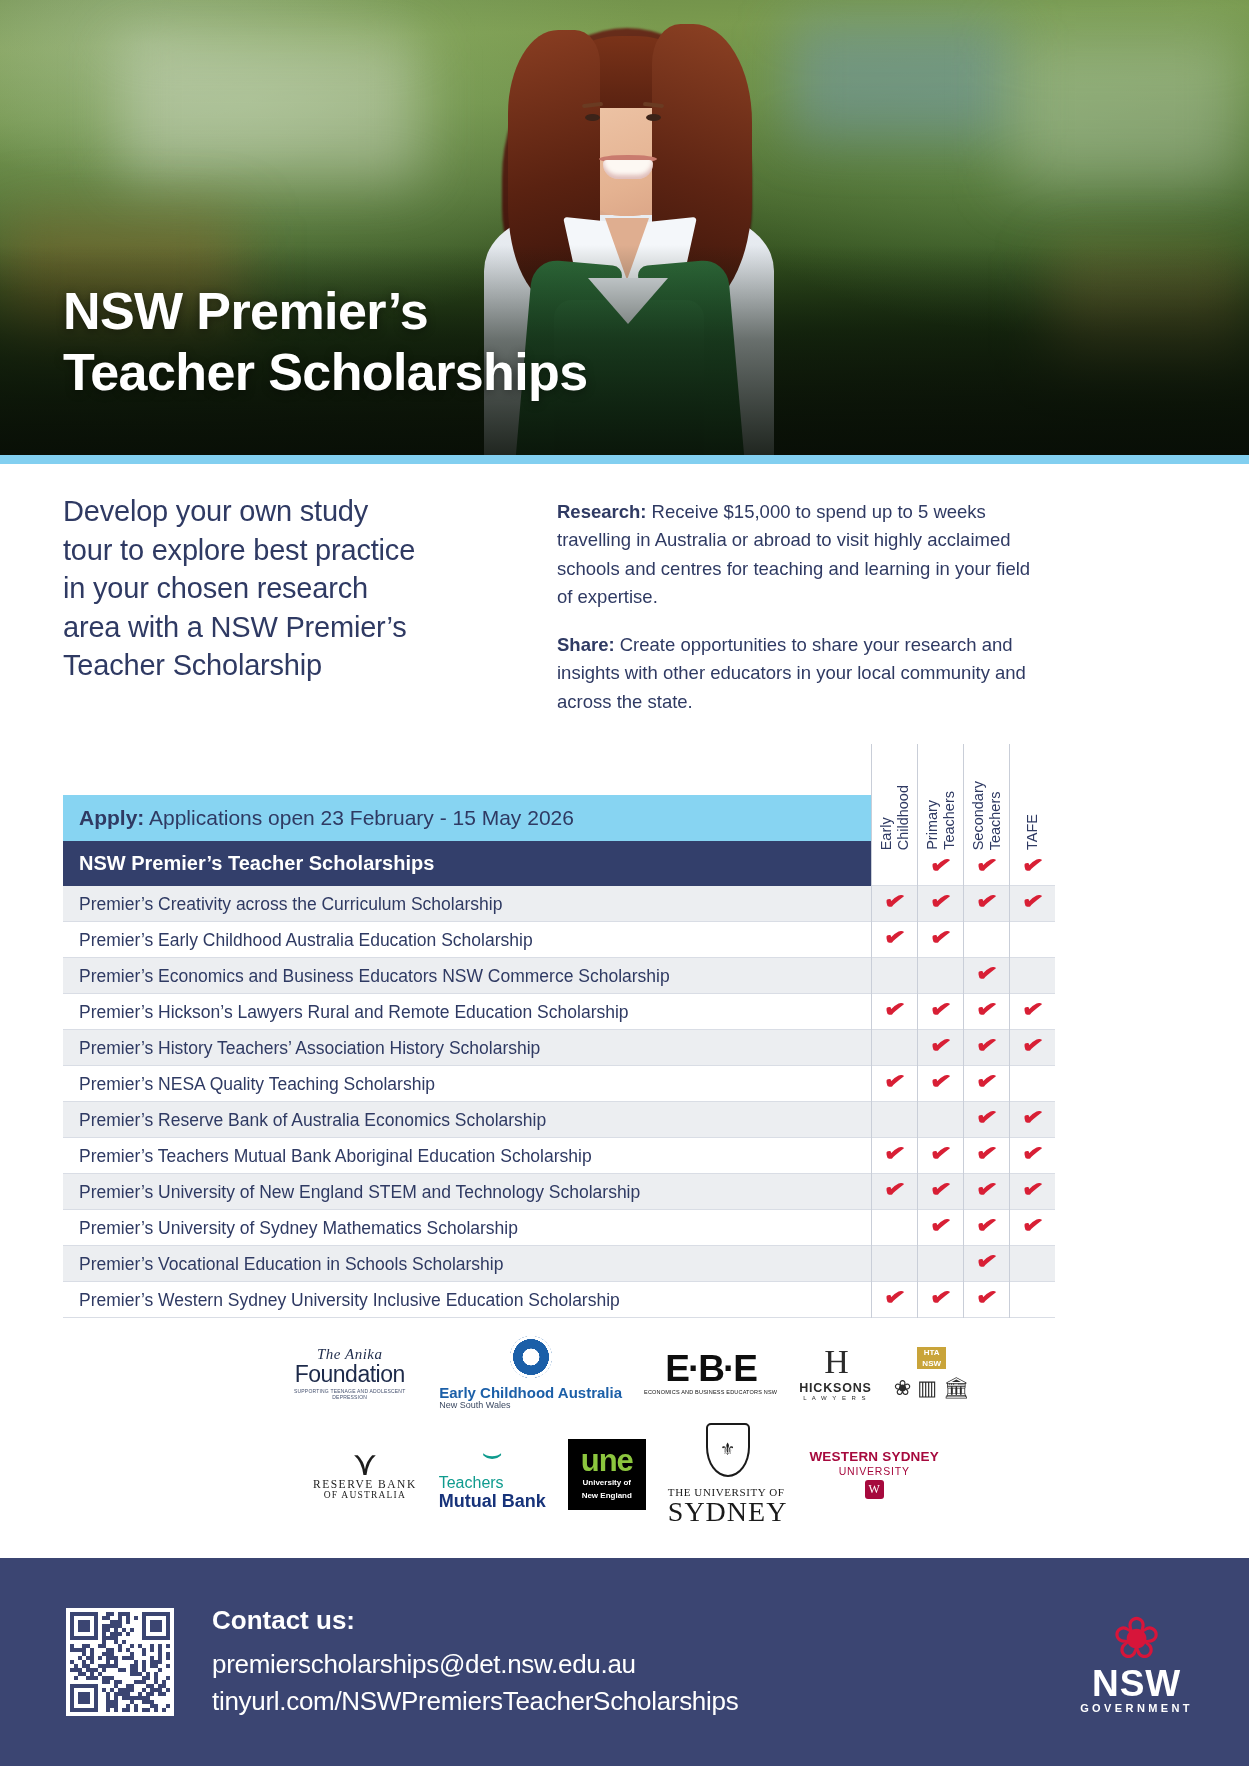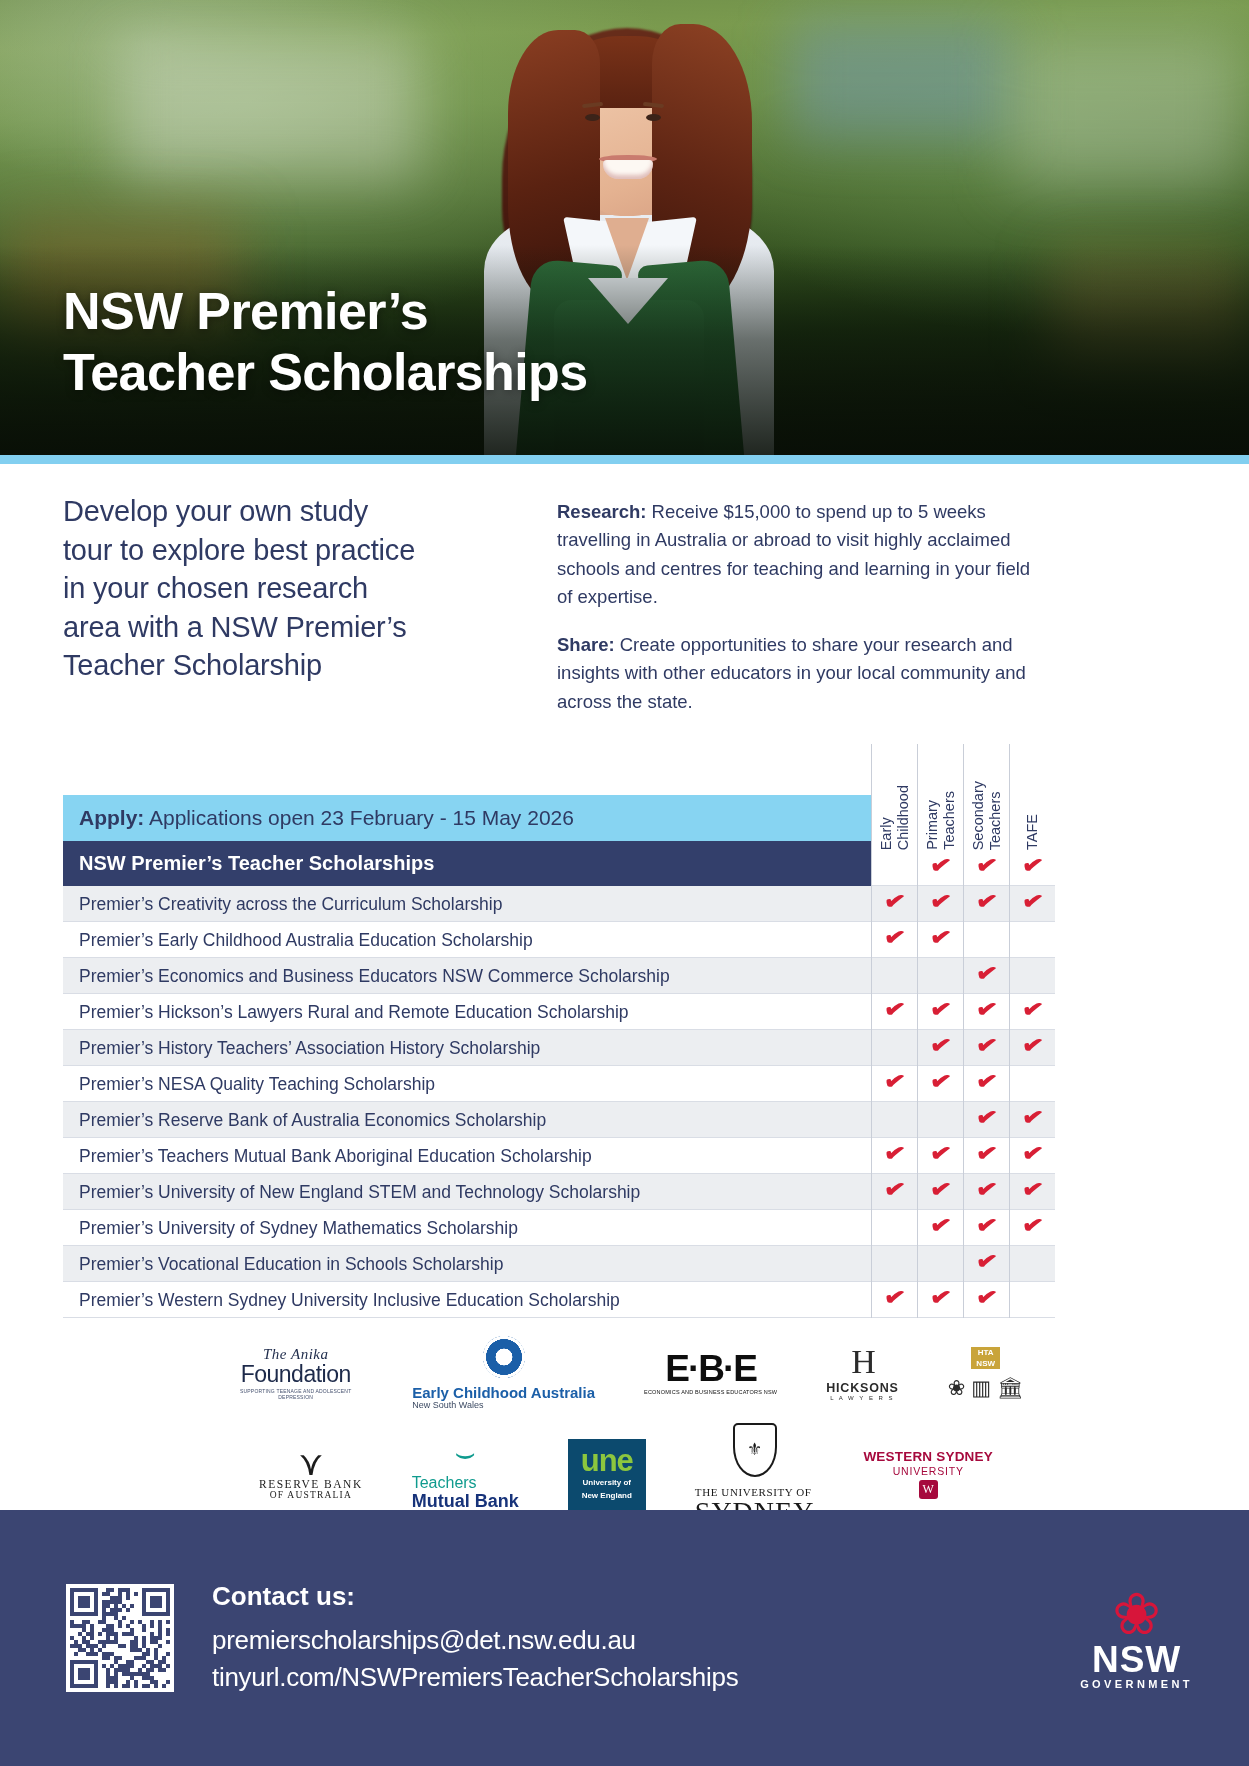--- a/index.html
+++ b/index.html
@@ -202,21 +202,21 @@
     height: 36px; border-bottom: 1px solid #d9dde5;
     display:flex; align-items:center; justify-content:center;
     font-size: 23px; color:#d81f35; font-weight:bold;
   }
   .tcell.alt { background:#eceef1; }
   .tcell.white { background:#ffffff; }
   .tick { display:inline-block; transform: translateY(-2px) rotate(8deg) scaleX(1.12); }
 
   
   .logos { padding: 18px 60px 8px 63px; }
-  .logo-row { display:flex; align-items:center; justify-content:center; gap:49px; margin-bottom:12px; }
+  .logo-row { display:flex; align-items:center; justify-content:center; gap:22px; margin-bottom:12px; }
   .logo { display:flex; flex-direction:column; align-items:center; justify-content:center; }
 
   .lg-anika { width:135px; text-align:center; color:#1d2a4a; }
   .lg-anika .scr { font-family:"Liberation Serif", serif; font-style:italic; font-size:15px; letter-spacing:.5px;}
   .lg-anika .fnd { font-size:23px; letter-spacing:-.5px; line-height:1; }
   .lg-anika .sub { font-size:5px; letter-spacing:.2px; margin-top:2px; color:#44506e;}
 
   .lg-eca { display:flex; align-items:center; gap:7px; }
   .eca-circle {
     width:42px; height:42px; border-radius:50%;
@@ -242,21 +242,21 @@
   .lg-rba { text-align:center; color:#1c1c1c; }
   .lg-rba .crest { font-size:34px; line-height:.85; }
   .lg-rba .n1 { font-family:"Liberation Serif", serif; font-size:11.5px; letter-spacing:1.5px; }
   .lg-rba .n2 { font-family:"Liberation Serif", serif; font-size:9.5px; letter-spacing:1.2px; }
 
   .lg-tmb { display:flex; align-items:center; gap:8px; color:#0f9b8e; }
   .tmb-mark { font-size:33px; line-height:.9; color:#0f9b8e; }
   .tmb-txt .t1 { font-size:16px; font-weight:normal; line-height:1.05; }
   .tmb-txt .t2 { font-size:18px; font-weight:bold; line-height:1.05; color:#17337a;}
 
-  .lg-une { background:#0c4a6e; padding:9px 13px; text-align:center; }
+  .lg-une { background:#000000; padding:9px 13px; text-align:center; }
   .lg-une .u { color:#8cc63e; font-size:31px; font-weight:bold; line-height:.85; letter-spacing:-1px;}
   .lg-une .s { color:#ffffff; font-size:8px; font-weight:bold; line-height:1.15; margin-top:4px;}
 
   .lg-syd { display:flex; align-items:center; gap:9px; color:#1a1a1a; }
   .syd-shield {
     width:44px; height:54px; background:#ffffff; border:2px solid #1a1a1a;
     border-radius: 5px 5px 22px 22px / 5px 5px 30px 30px;
     display:flex; align-items:center; justify-content:center; font-size:17px;
   }
   .syd-txt .t1 { font-family:"Liberation Serif", serif; font-size:11px; letter-spacing:.6px; }
@@ -266,21 +266,21 @@
   .lg-wsu .t1 { color:#a6093d; font-size:13.5px; font-weight:bold; letter-spacing:.2px; line-height:1.1;}
   .lg-wsu .t2 { color:#a6093d; font-size:10.5px; letter-spacing:.8px; }
   .lg-wsu .w {
     width:19px; height:19px; background:#a6093d; color:#fff; border-radius:3px;
     font-size:12px; display:flex; align-items:center; justify-content:center;
     margin: 3px auto 0; font-family:"Liberation Serif", serif;
   }
 
   
   .footer {
-    position:absolute; left:0; bottom:0; width:1249px; height:256px;
+    position:absolute; left:0; bottom:0; width:1249px; height:208px;
     background:#3b4572; display:flex; align-items:center; padding: 0 40px 0 66px;
   }
   .qr { width:108px; height:108px; background:#ffffff; padding:4px; }
   .qr svg { display:block; }
   .contact { margin-left: 38px; color:#ffffff; }
   .contact .c-title { font-size:26px; font-weight:bold; margin-bottom:10px; }
   .contact .c-line { font-size:26px; line-height:1.42; letter-spacing:-.3px; }
   .nsw-logo {
     margin-left:auto; text-align:center; color:#ffffff; padding-right:16px;
   }

